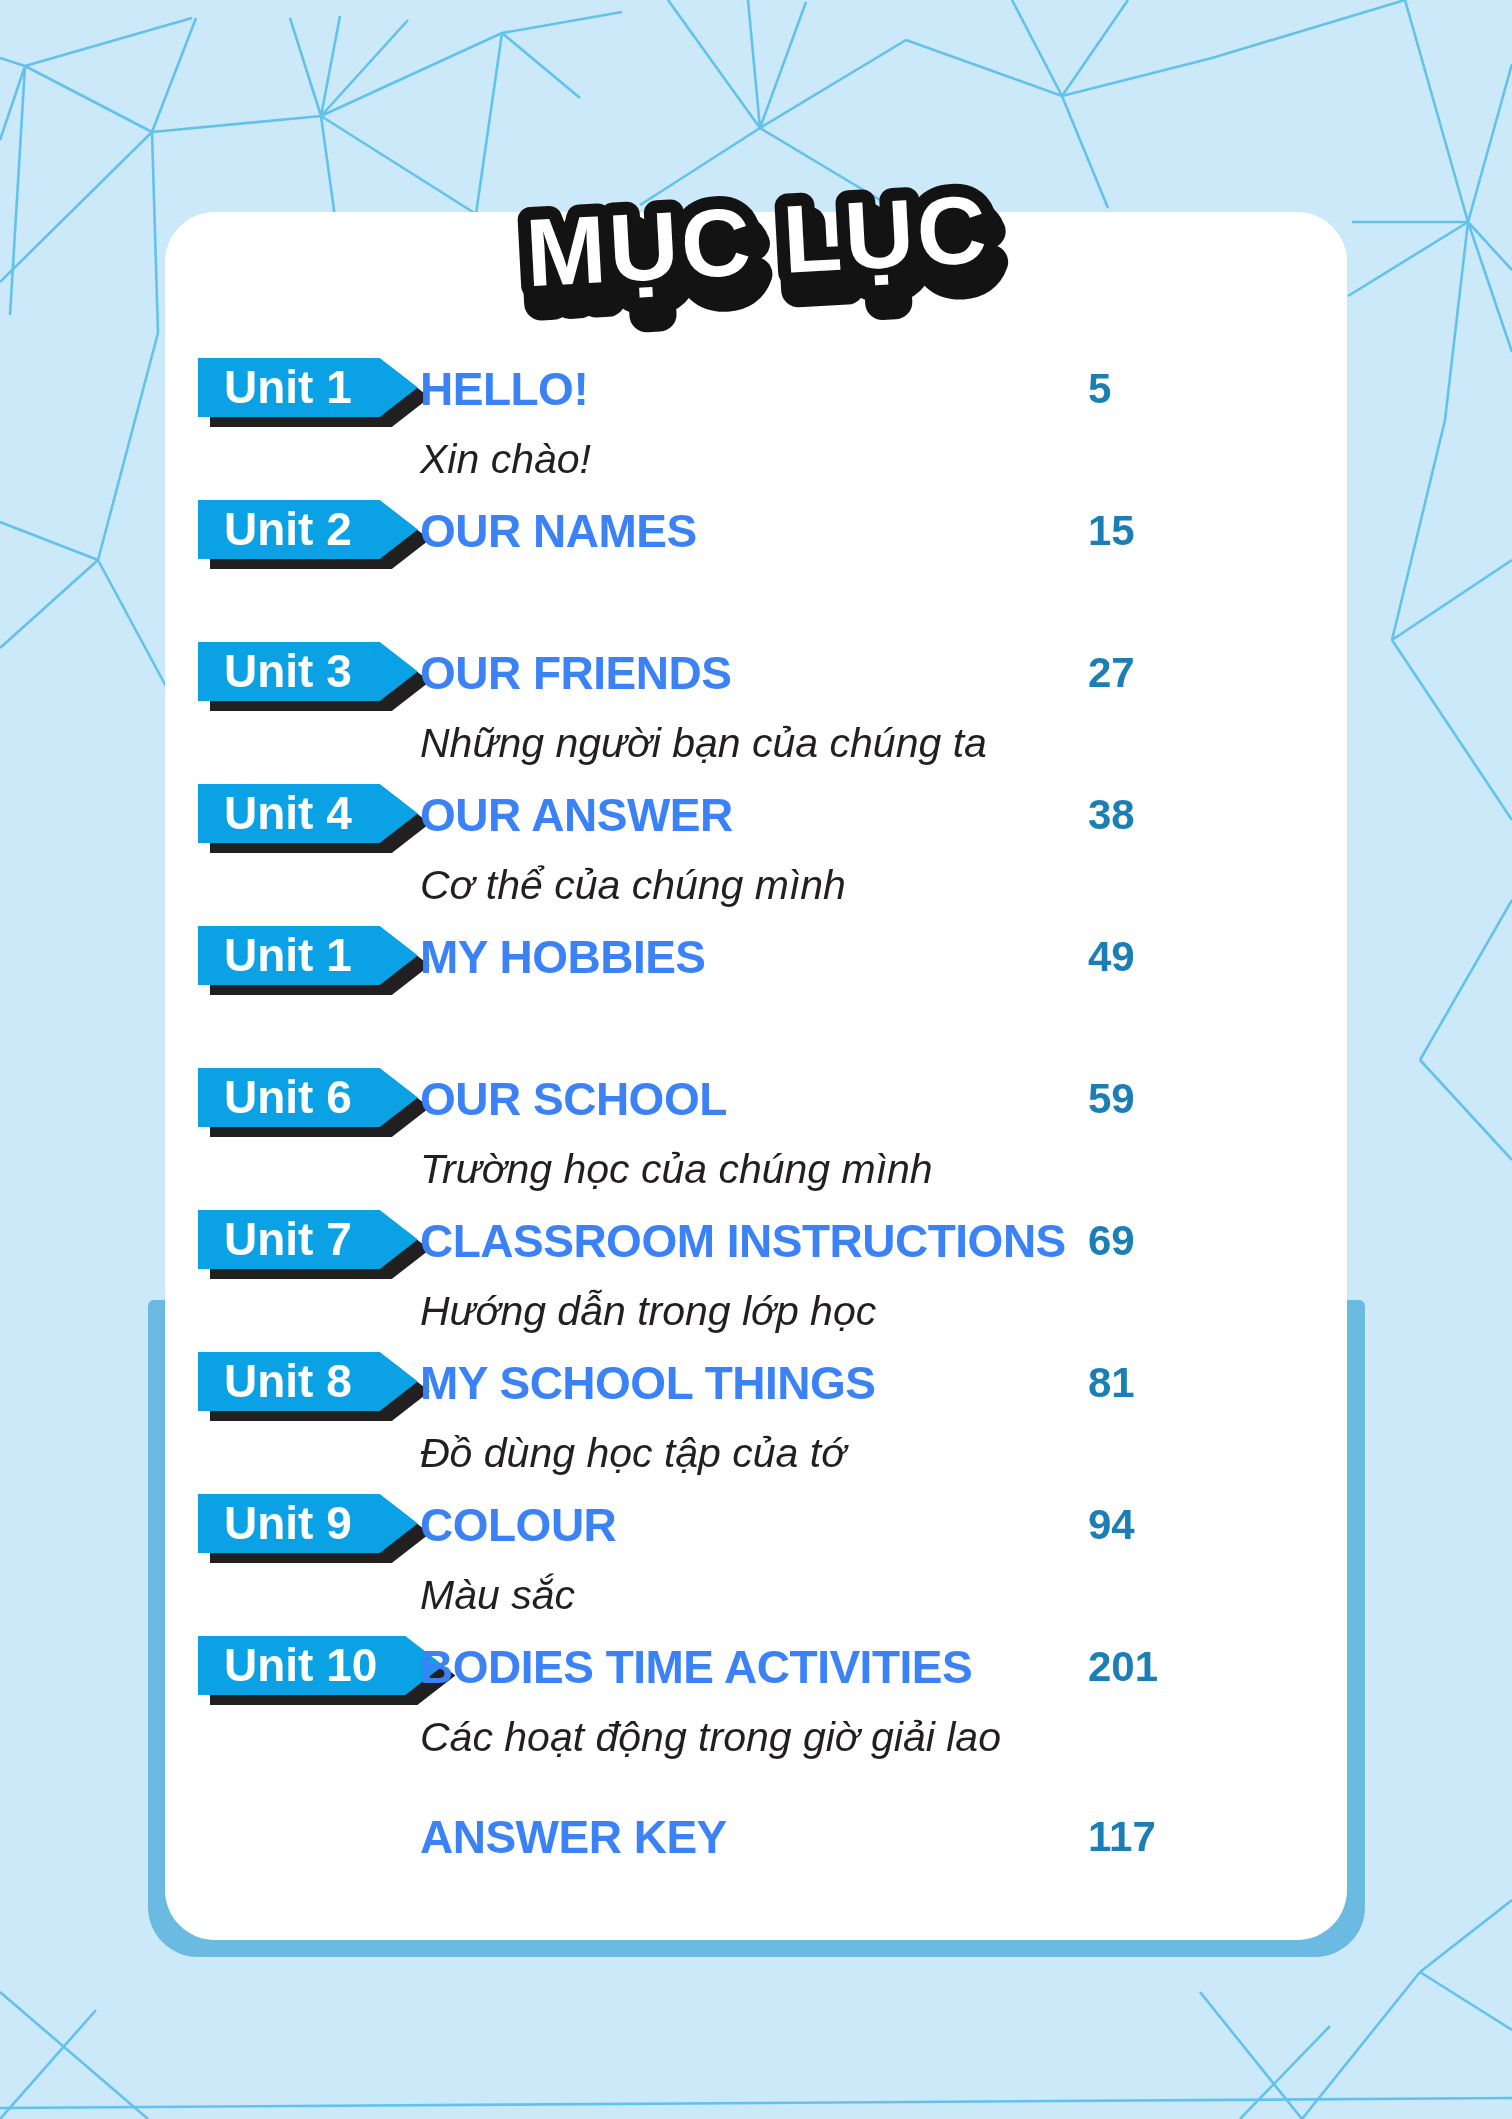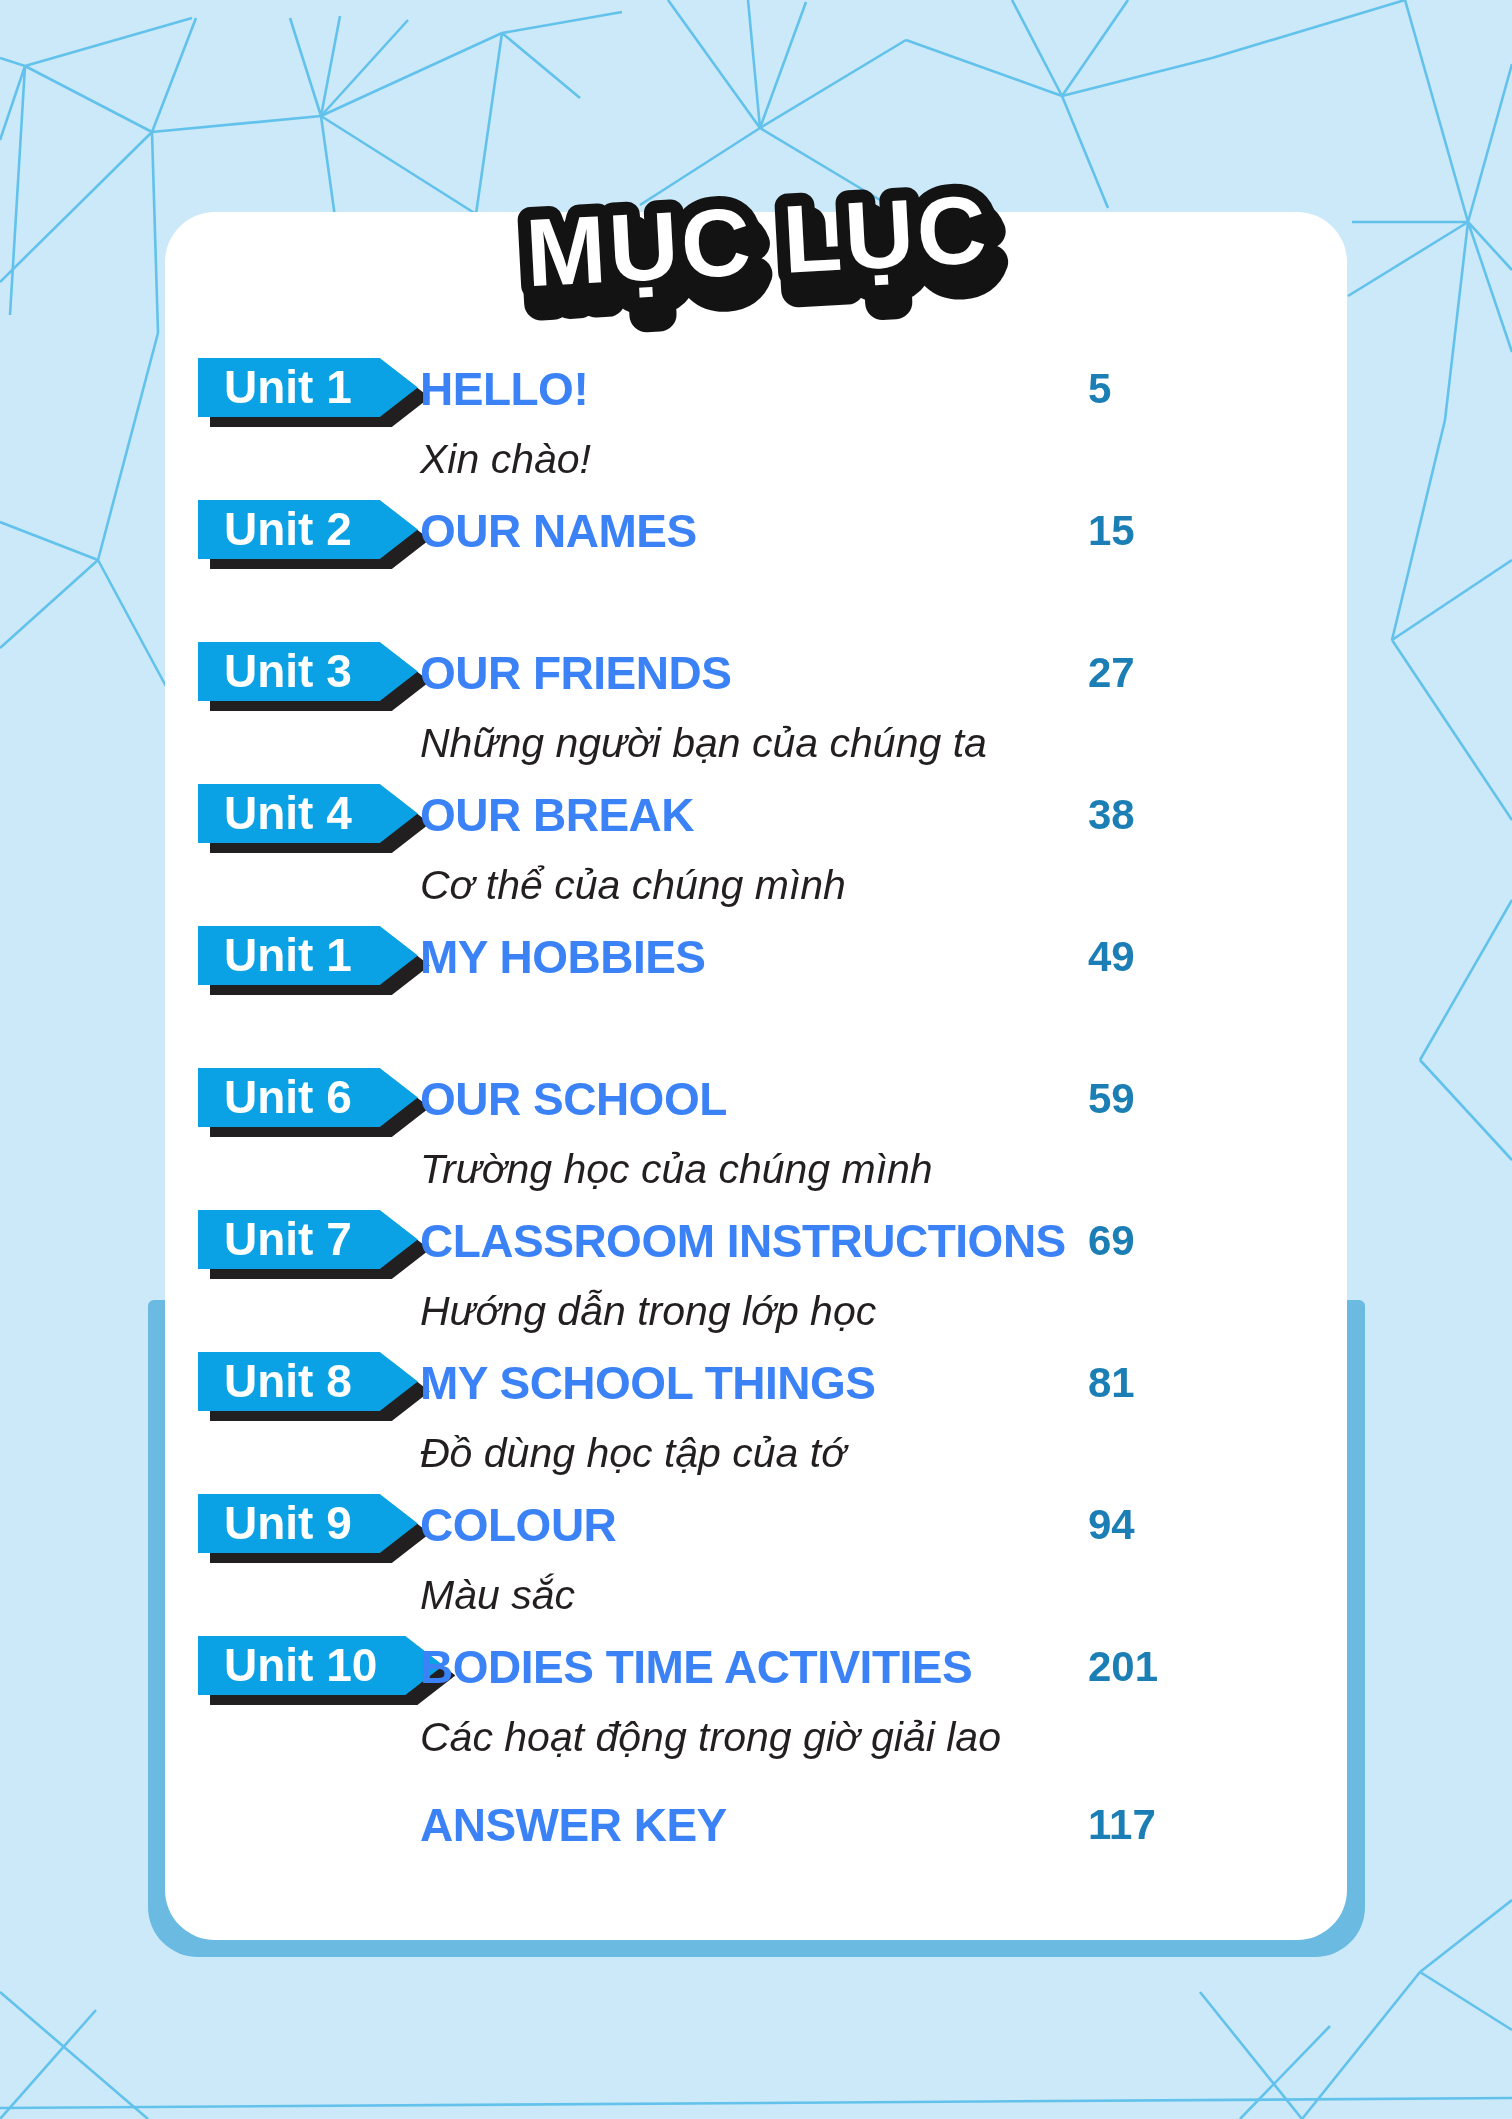--- a/index.html
+++ b/index.html
@@ -65,21 +65,21 @@
     line-height:48px;white-space:nowrap;
   }
   .row-page{
     position:absolute;left:923px;top:7px;
     color:#1b7eb4;font-weight:bold;font-size:42px;line-height:48px;
   }
   .row-sub{
     position:absolute;left:255px;top:76px;
     color:#231f20;font-style:italic;font-size:41px;line-height:50px;white-space:nowrap;
   }
-  .answer-row{position:relative;height:80px;margin-top:16px;}
+  .answer-row{position:relative;height:80px;margin-top:28px;}
 </style>
 </head>
 <body>
 
 <svg class="bg-pattern" width="1512" height="2119" viewBox="0 0 1512 2119" stroke="#62c2ec" stroke-width="2.6" fill="none">
 
   <path d="M25,66 L192,18 M25,66 L152,132 M25,66 L0,140 M25,66 L0,58 M25,66 L10,315"></path>
   <path d="M152,132 L196,18 M152,132 L321,116 M152,132 L158,333 M152,132 L0,282"></path>
   <path d="M321,116 L290,18 M321,116 L340,16 M321,116 L408,20 M321,116 L502,33 M321,116 L344,282 M321,116 L476,214"></path>
   <path d="M502,33 L622,12 M502,33 L580,98 M502,33 L476,214 M476,214 L406,283"></path>
@@ -136,21 +136,21 @@
     <div class="row-page">27</div>
     <div class="row-sub">Những người bạn của chúng ta</div>
   </div>
 
   <div class="row">
     <div class="badge-wrap">
       <div class="badge">
         <span class="badge-label">Unit 4</span>
       </div>
     </div>
-    <div class="row-heading">OUR BREAK</div>
+    <div class="row-heading">OUR ANSWER</div>
     <div class="row-page">38</div>
     <div class="row-sub">Cơ thể của chúng mình</div>
   </div>
 
   <div class="row">
     <div class="badge-wrap">
       <div class="badge">
         <span class="badge-label">Unit 1</span>
       </div>
     </div>

